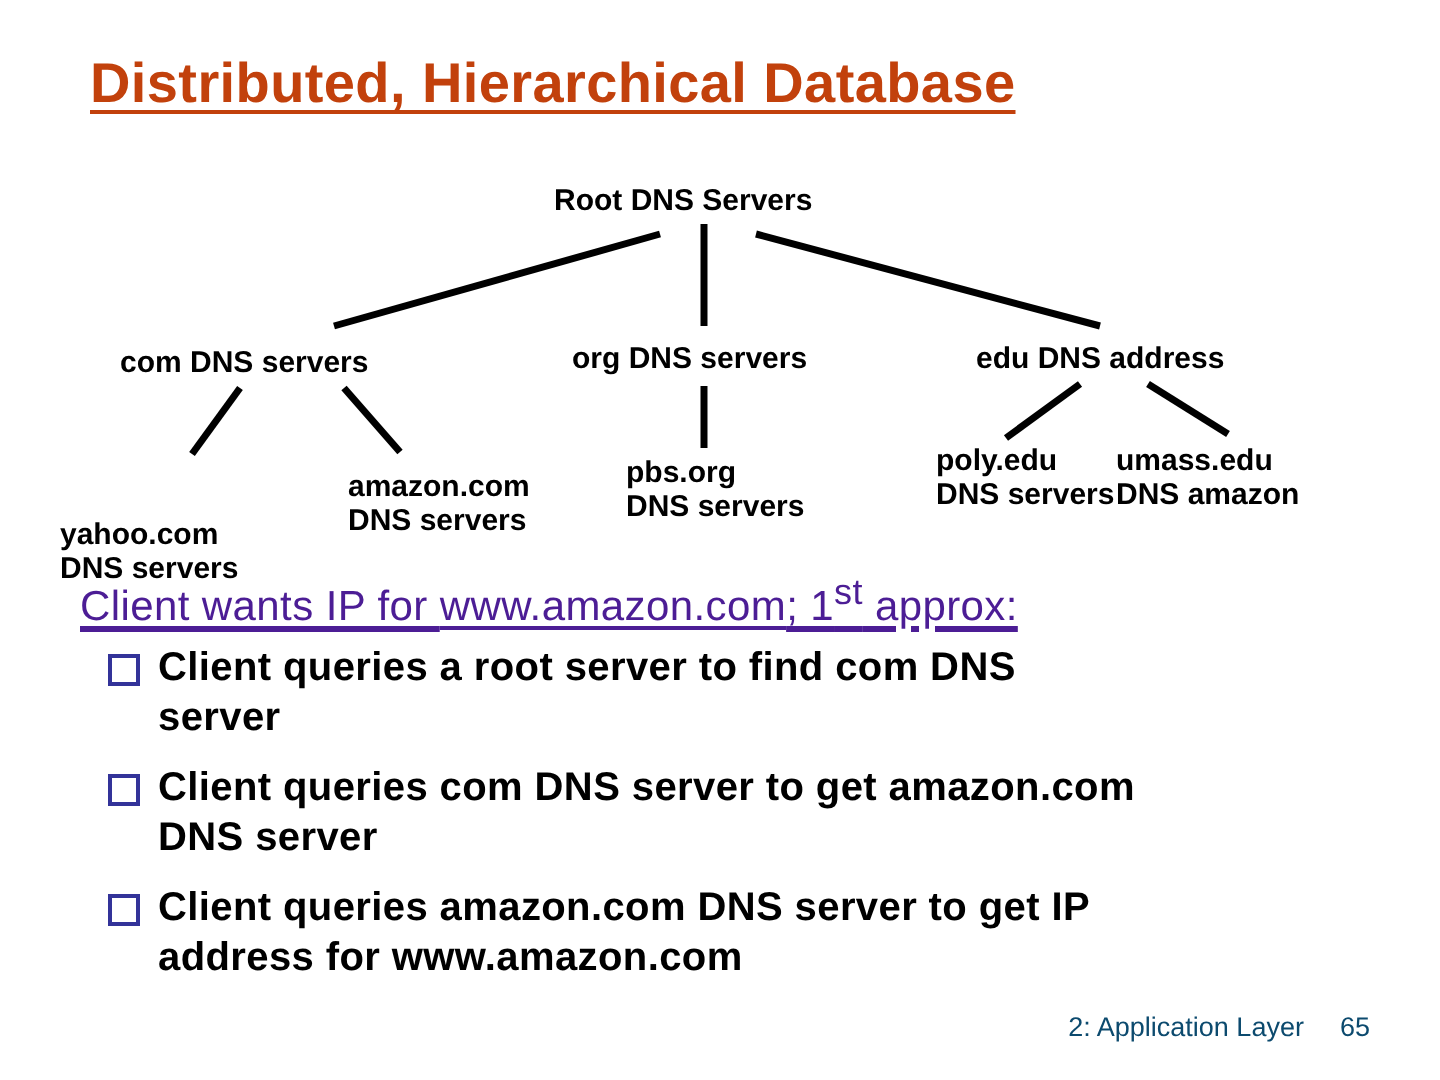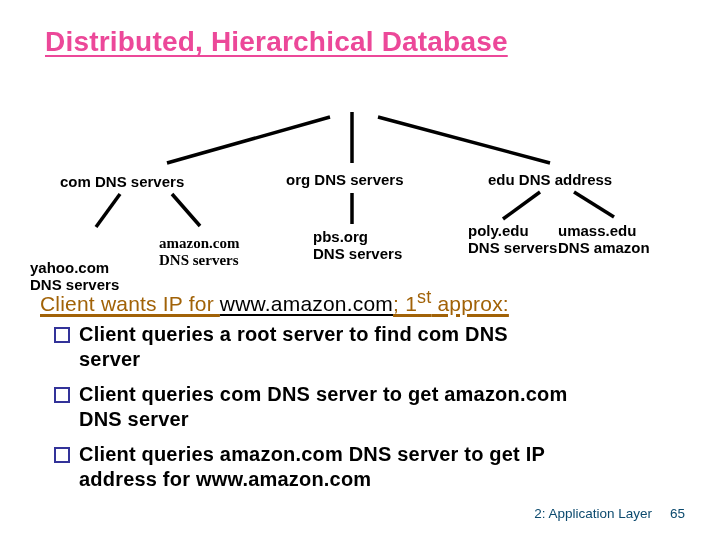--- a/index.html
+++ b/index.html
@@ -13,21 +13,21 @@
     color: #000000;
   }
 
   
   .title {
     position: absolute;
     left: 45px;
     top: 26px;
     font-size: 28px;
     font-weight: bold;
-    color: #ec4899;
+    color: #c2410c;
     text-decoration: underline;
     text-decoration-thickness: 2px;
     text-underline-offset: 4px;
     letter-spacing: 0.2px;
     white-space: nowrap;
   }
 
   
   .tree-lines {
     position: absolute;
@@ -41,43 +41,43 @@
     font-size: 15px;
     font-weight: bold;
     line-height: 17px;
     white-space: pre-line;
   }
   .lbl-root   { left: 277px; top: 92px;  }
   .lbl-com    { left: 60px;  top: 173px; }
   .lbl-org    { left: 286px; top: 171px; }
   .lbl-edu    { left: 488px; top: 171px; }
   .lbl-yahoo  { left: 30px;  top: 233px; margin-top: 26px; }
-  .lbl-amazon { left: 159px; top: 235px; font-family: Liberation Serif, serif; }
+  .lbl-amazon { left: 174px; top: 235px; }
   .lbl-pbs    { left: 313px; top: 228px; }
   .lbl-poly   { left: 468px; top: 222px; }
   .lbl-umass  { left: 558px; top: 222px; }
 
   
   .heading {
     position: absolute;
     left: 40px;
     top: 292px;
     font-size: 21px;
     line-height: 24px;
     white-space: nowrap;
     letter-spacing: 0.2px;
   }
   .heading .red {
-    color: #a16207;
+    color: #4c1d95;
     text-decoration: underline;
     text-decoration-thickness: 2.5px;
     text-underline-offset: 3px;
   }
   .heading .link {
-    color: #000000;
+    color: #4c1d95;
     text-decoration: underline;
     text-decoration-thickness: 2px;
     text-underline-offset: 3px;
   }
   .heading sup.st {
     font-size: 18px;
     vertical-align: super;
     line-height: 0;
   }
 
@@ -132,20 +132,21 @@
     <line x1="330" y1="117" x2="167" y2="163"></line>
     <line x1="352" y1="112" x2="352" y2="163"></line>
     <line x1="378" y1="117" x2="550" y2="163"></line>
     <line x1="120" y1="194" x2="96" y2="227"></line>
     <line x1="172" y1="194" x2="200" y2="226"></line>
     <line x1="352" y1="193" x2="352" y2="224"></line>
     <line x1="540" y1="192" x2="503" y2="219"></line>
     <line x1="574" y1="192" x2="614" y2="217"></line>
   </svg>
 
+  <div class="tree-label lbl-root">Root DNS Servers</div>
   <div class="tree-label lbl-com">com DNS servers</div>
   <div class="tree-label lbl-org">org DNS servers</div>
   <div class="tree-label lbl-edu">edu DNS address</div>
   <div class="tree-label lbl-yahoo">yahoo.com
 DNS servers</div>
   <div class="tree-label lbl-amazon">amazon.com
 DNS servers</div>
   <div class="tree-label lbl-pbs">pbs.org
 DNS servers</div>
   <div class="tree-label lbl-poly">poly.edu

